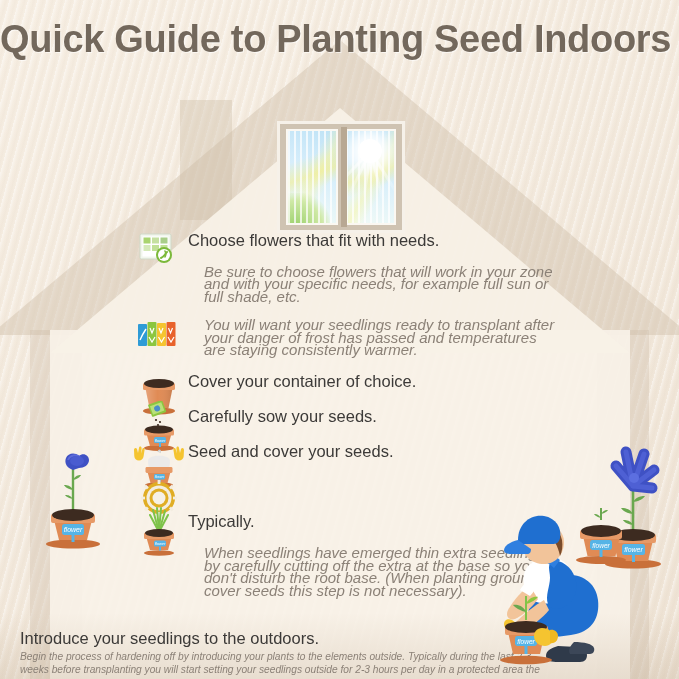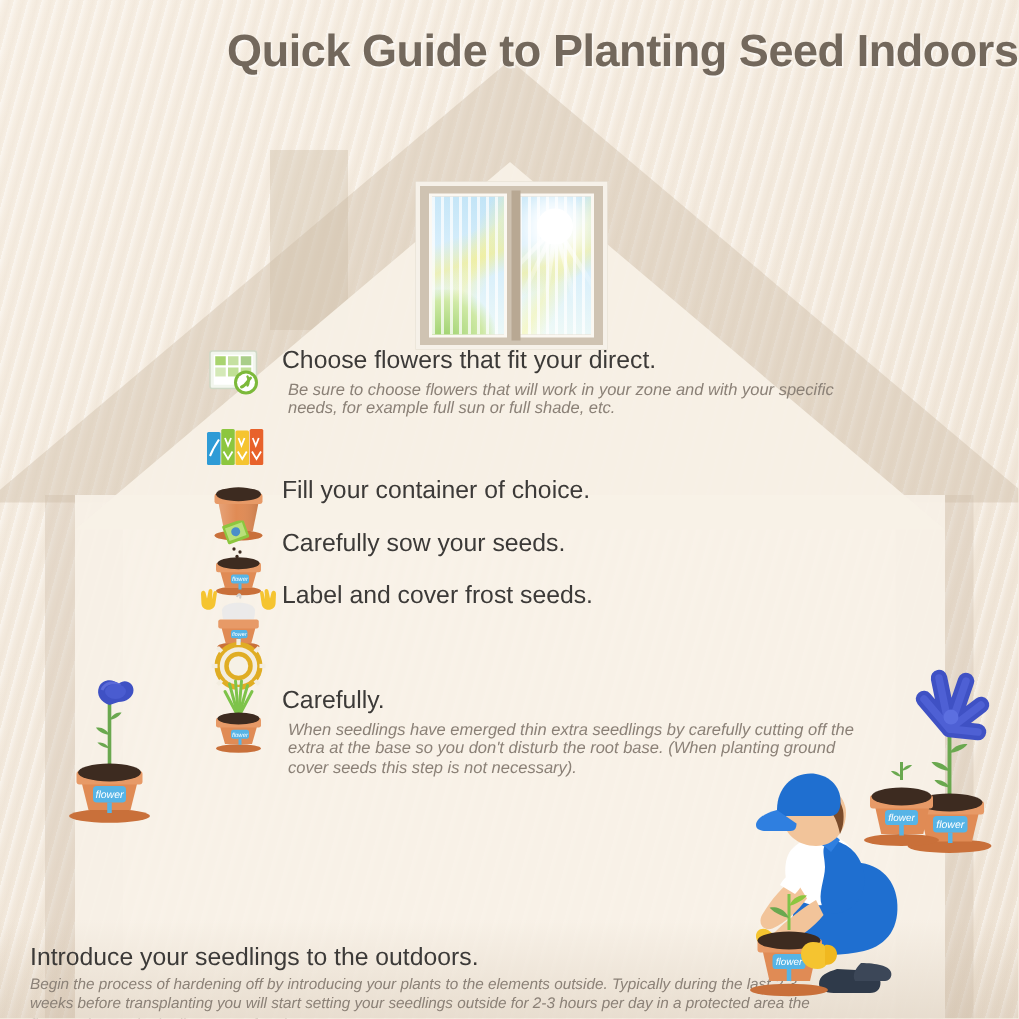--- a/index.html
+++ b/index.html
@@ -148,22 +148,22 @@
     position:absolute;
     left: 61px; top: 3px; bottom: 3px; width: 6px;
     background: #b8a893;
   }
 
   
   .title {
     position: absolute;
     top: 18px;
     left: 0; right: 0;
-    text-align: right;
-    font-size: 30px;
+    text-align: left;
+    font-size: 38px;
     font-weight: bold;
     letter-spacing: -0.3px;
     color: #73685c;
     text-shadow: 1px 1px 0 rgba(255,255,255,0.6);
     font-family: "Liberation Sans", sans-serif;
   }
 
   
   .steps {
     position: absolute;
@@ -186,25 +186,25 @@
   }
   .step-heading {
     font-size: 16.5px;
     color: #3c3a38;
     line-height: 19px;
     margin: 0 0 1px 0;
     font-family: "Liberation Sans", sans-serif;
     font-weight: normal;
   }
   .step-body {
-    font-size: 11px;
+    font-size: 15px;
     font-style: italic;
     color: #8b8177;
     line-height: 12.4px;
-    margin: 4px;
+    margin: 16px;
     font-family: "Liberation Sans", sans-serif;
   }
 
   
   .footer {
     position: absolute;
     left: 20px;
     top: 628px;
     width: 520px;
     text-align: left;
@@ -278,59 +278,60 @@
           <rect x="24.5" y="6.5" width="7" height="6" fill="#6fae3a" opacity=".6"></rect>
           <rect x="7.5" y="14" width="7" height="6" fill="#c9e3a6" opacity=".8"></rect>
           <rect x="16" y="14" width="7" height="6" fill="#8cc63f" opacity=".55"></rect>
           <rect x="24.5" y="14" width="7" height="6" fill="#a7d36b" opacity=".7"></rect>
           <circle cx="28" cy="24" r="8" fill="#7cb93a"></circle>
           <circle cx="28" cy="24" r="6" fill="#ffffff"></circle>
           <path d="M25 27c3-1 4-4 6-6" stroke="#7cb93a" stroke-width="2" fill="none" stroke-linecap="round"></path>
           <path d="M29 20c1 2 1 4 0 6" stroke="#7cb93a" stroke-width="1.6" fill="none" stroke-linecap="round"></path>
         </svg>
       </div>
-      <div class="step-heading">Choose flowers that fit your direct.</div>
+      <div class="step-heading">Choose flowers that fit with needs.</div>
       <div class="step-body">Be sure to choose flowers that will work in your zone and with your specific needs, for example full sun or full shade, etc.</div>
     </div>
 
     <div class="step">
       <div class="step-icon">
         <svg viewBox="0 0 46 44" width="46" height="44">
           <g transform="translate(2,3)">
             <rect x="0" y="2" width="9" height="22" rx="1" fill="#2e9bd6"></rect>
             <rect x="9.5" y="0" width="9" height="24" rx="1" fill="#8cc63f"></rect>
             <rect x="19" y="1" width="9" height="23" rx="1" fill="#f5c430"></rect>
             <rect x="28.5" y="0" width="9" height="24" rx="1" fill="#e8622b"></rect>
             <path d="M2 18c2-5 4-8 6-11" stroke="#ffffff" stroke-width="1.4" fill="none"></path>
             <path d="M12 6l2 5 2-5M11 15l3 5 3-5" stroke="#ffffff" stroke-width="1.2" fill="none"></path>
             <path d="M21 6l2 5 2-5M20.5 15l3 5 3-5" stroke="#ffffff" stroke-width="1.2" fill="none"></path>
             <path d="M30.5 6l2 5 2-5M30 15l3 5 3-5" stroke="#ffffff" stroke-width="1.2" fill="none"></path>
           </g>
         </svg>
       </div>
+      <div class="step-body">You will want your seedlings ready to transplant after your danger of frost has passed and temperatures are staying consistently warmer.</div>
     </div>
 
     <div class="step">
       <div class="step-icon">
         <svg viewBox="0 0 46 44" width="46" height="44">
           <ellipse cx="23" cy="39" rx="16" ry="3.4" fill="#c9703a"></ellipse>
           <path d="M9 14h28l-4.5 22h-19z" fill="#e08b55"></path>
           <path d="M9 14h28l-4.5 22h-19z" fill="url(#potg3)"></path>
           <defs>
               <linearGradient id="potg3" x1="0" y1="0" x2="1" y2="0">
             <stop offset="0" stop-color="#fff" stop-opacity=".22"></stop>
             <stop offset=".45" stop-color="#fff" stop-opacity="0"></stop>
             <stop offset="1" stop-color="#000" stop-opacity=".12"></stop>
           </linearGradient>
             </defs>
           <rect x="7" y="11" width="32" height="7" rx="1.6" fill="#e79a67"></rect>
           <ellipse cx="23" cy="11.5" rx="15" ry="4.6" fill="#3d2b20"></ellipse>
         </svg>
       </div>
-      <div class="step-heading">Fill your container of choice.</div>
+      <div class="step-heading">Cover your container of choice.</div>
     </div>
 
     <div class="step">
       <div class="step-icon" style="height:50px;top:-6px">
         <svg viewBox="0 0 46 50" width="46" height="50">
           <g transform="translate(14,0) rotate(-20 10 8)">
             <rect x="0" y="0" width="15" height="13" rx="1" fill="#8cc63f"></rect>
             <rect x="1.5" y="2" width="12" height="9" fill="#b9e07a"></rect>
             <circle cx="7.5" cy="6.5" r="3" fill="#4a8ec9"></circle>
           </g>
@@ -364,21 +365,21 @@
           <path d="M26 10c1-3 3-2 2 1" stroke="#cfcfcf" stroke-width="1.4" fill="none"></path>
 
           <ellipse cx="27" cy="43" rx="14" ry="2.8" fill="#c9703a"></ellipse>
           <path d="M15 28h24l-3.5 13H18.5z" fill="#e08b55"></path>
           <rect x="13.5" y="25" width="27" height="6" rx="1.4" fill="#e79a67"></rect>
           <rect x="22" y="32" width="11" height="5.5" rx="1.4" fill="#56b4e6"></rect>
           <rect x="26.6" y="37.5" width="2" height="3.6" fill="#56b4e6"></rect>
           <text x="27.5" y="36.2" font-size="3.6" fill="#fff" text-anchor="middle" font-style="italic" font-family="Liberation Sans, sans-serif">flower</text>
         </svg>
       </div>
-      <div class="step-heading">Label and cover frost seeds.</div>
+      <div class="step-heading">Seed and cover your seeds.</div>
     </div>
 
     <div class="step">
       <div class="step-icon">
         <svg viewBox="0 0 46 44" width="46" height="44">
           <circle cx="23" cy="21" r="16" fill="#e0ad24"></circle>
           <circle cx="23" cy="21" r="12.5" fill="#f3ede0"></circle>
           <circle cx="23" cy="21" r="9.5" fill="#e0ad24"></circle>
           <circle cx="23" cy="21" r="6.5" fill="#f6f1e6"></circle>
           <g fill="#f3ede0">
@@ -408,21 +409,21 @@
           </g>
           <ellipse cx="23" cy="51" rx="15" ry="2.8" fill="#c9703a"></ellipse>
           <path d="M10 34h26l-4 14H14z" fill="#e08b55"></path>
           <rect x="8" y="30.5" width="30" height="6.5" rx="1.5" fill="#e79a67"></rect>
           <ellipse cx="23" cy="31" rx="14" ry="4" fill="#3d2b20"></ellipse>
           <rect x="18" y="38.5" width="12" height="6" rx="1.5" fill="#56b4e6"></rect>
           <rect x="23" y="44.5" width="2" height="4" fill="#56b4e6"></rect>
           <text x="24" y="43" font-size="4" fill="#fff" text-anchor="middle" font-style="italic" font-family="Liberation Sans, sans-serif">flower</text>
         </svg>
       </div>
-      <div class="step-heading">Carefully.</div>
+      <div class="step-heading">Typically.</div>
       <div class="step-body">When seedlings have emerged thin extra seedlings by carefully cutting off the extra at the base so you don't disturb the root base. (When planting ground cover seeds this step is not necessary).</div>
     </div>
 
   </div>
 
   <div class="footer">
     <div class="footer-heading">Introduce your seedlings to the outdoors.</div>
     <div class="footer-body">Begin the process of hardening off by introducing your plants to the elements outside.  Typically during the last 2-3 weeks before transplanting you will start setting your seedlings outside for 2-3 hours per day in a protected area the first week, may be in direct sun after that.</div>
   </div>
 

